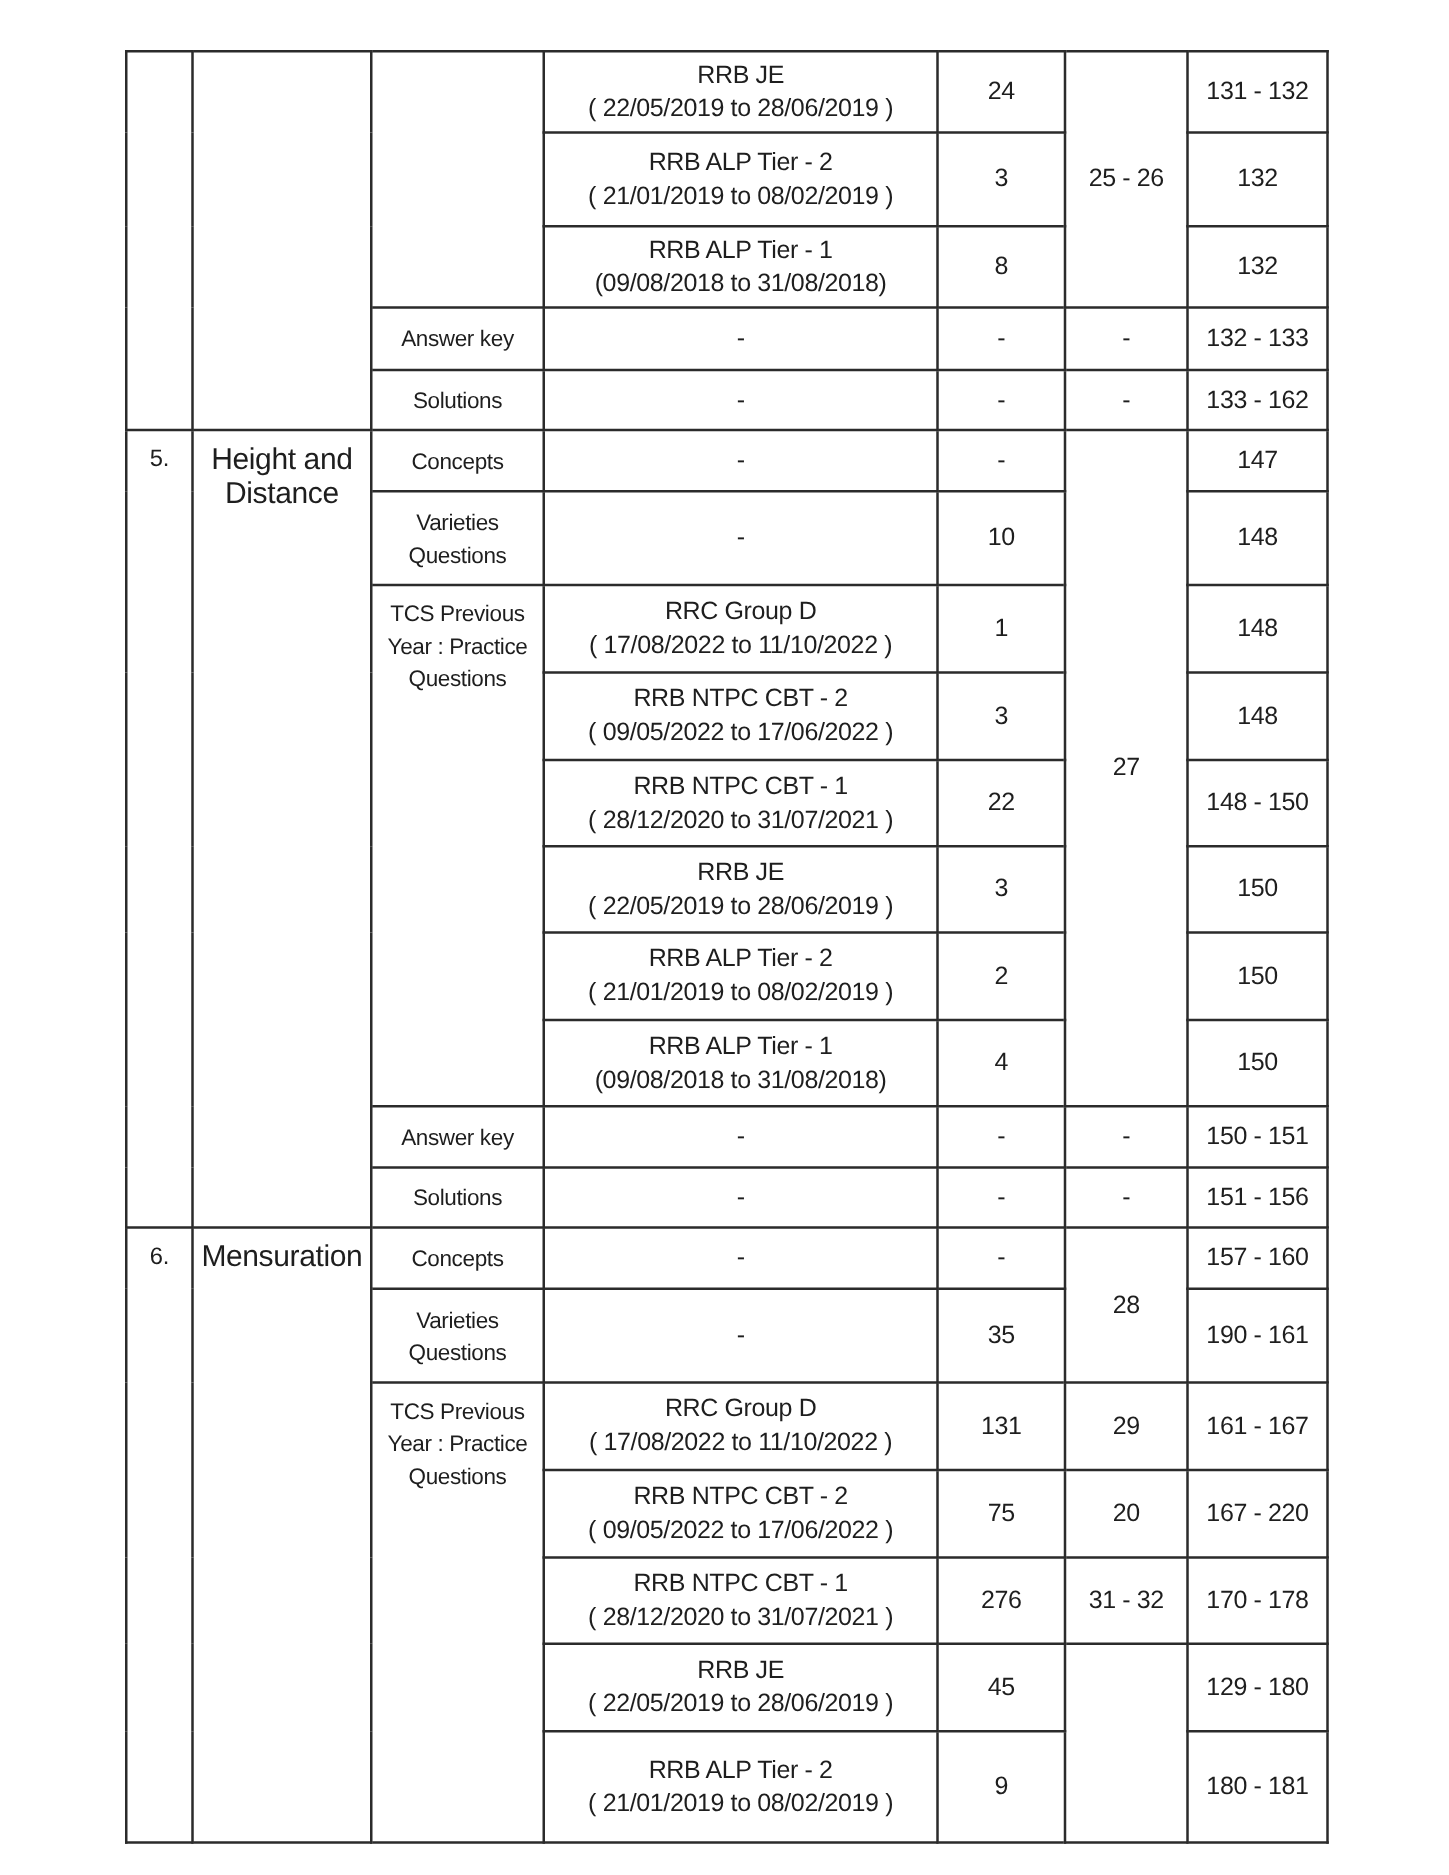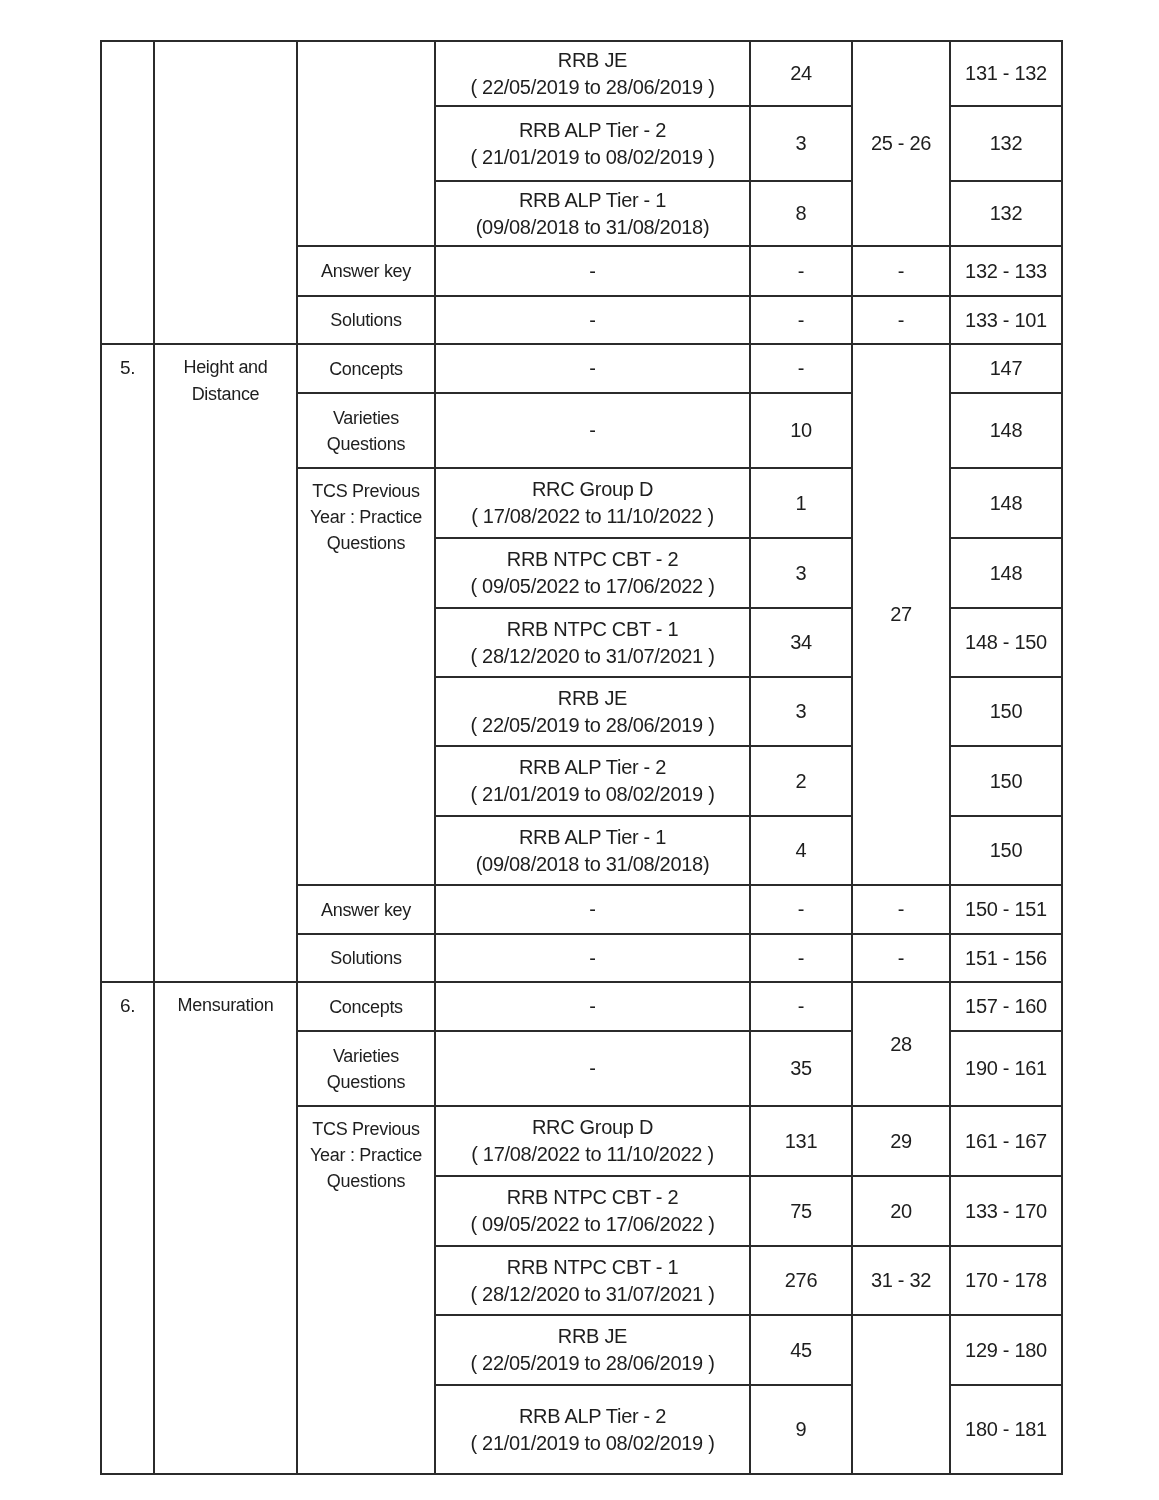--- a/index.html
+++ b/index.html
@@ -13,21 +13,21 @@
     color:var(--text); font-weight:400;
   }
   td {
     border:2px solid var(--border);
     text-align:center; vertical-align:middle;
     padding:2px 3px; font-size:20px; line-height:27px;
     letter-spacing:-0.3px; overflow:hidden;
   }
   td.vt { vertical-align:top; padding-top:9px; }
   td.sec { font-size:18px; line-height:26px;margin-top:45px; }
-  td.topic { font-size:18px; line-height:27px; }
+  td.topic { font-size:24px; line-height:27px; }
   td.serial { font-size:19px; }
   .xn,.xd { width:100%; }
 </style>
 </head>
 <body>
 
 <div class="page">
   <table class="toc">
     <colgroup>
       <col style="width:53px">
@@ -73,21 +73,21 @@
         <td>-</td>
         <td>-</td>
         <td>-</td>
         <td>132 - 133</td>
       </tr>
       <tr style="height:48px">
         <td class="sec">Solutions</td>
         <td>-</td>
         <td>-</td>
         <td>-</td>
-        <td>133 - 101</td>
+        <td>133 - 162</td>
       </tr>
 
       <tr style="height:49px">
         <td class="vt serial" rowspan="10">5.</td>
         <td class="vt topic" rowspan="10">Height and Distance</td>
         <td class="sec">Concepts</td>
         <td>-</td>
         <td>-</td>
         <td rowspan="8">27</td>
         <td>147</td>
@@ -113,21 +113,21 @@
           <div class="xd">( 09/05/2022 to 17/06/2022 )</div>
         </td>
         <td>3</td>
         <td>148</td>
       </tr>
       <tr style="height:69px">
         <td>
           <div class="xn">RRB NTPC CBT - 1</div>
           <div class="xd">( 28/12/2020 to 31/07/2021 )</div>
         </td>
-        <td>34</td>
+        <td>22</td>
         <td>148 - 150</td>
       </tr>
       <tr style="height:69px">
         <td>
           <div class="xn">RRB JE</div>
           <div class="xd">( 22/05/2019 to 28/06/2019 )</div>
         </td>
         <td>3</td>
         <td>150</td>
       </tr>
@@ -187,21 +187,21 @@
         <td>29</td>
         <td>161 - 167</td>
       </tr>
       <tr style="height:70px">
         <td>
           <div class="xn">RRB NTPC CBT - 2</div>
           <div class="xd">( 09/05/2022 to 17/06/2022 )</div>
         </td>
         <td>75</td>
         <td>20</td>
-        <td>133 - 170</td>
+        <td>167 - 220</td>
       </tr>
       <tr style="height:69px">
         <td>
           <div class="xn">RRB NTPC CBT - 1</div>
           <div class="xd">( 28/12/2020 to 31/07/2021 )</div>
         </td>
         <td>276</td>
         <td>31 - 32</td>
         <td>170 - 178</td>
       </tr>

